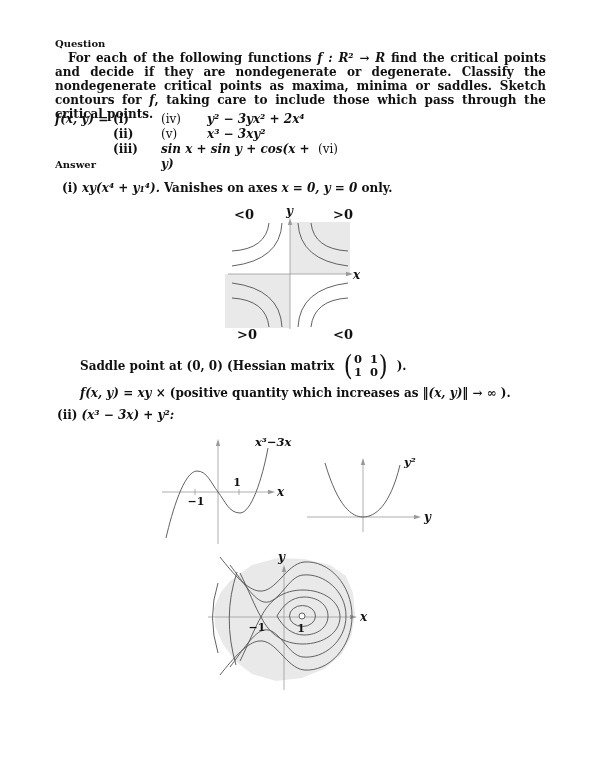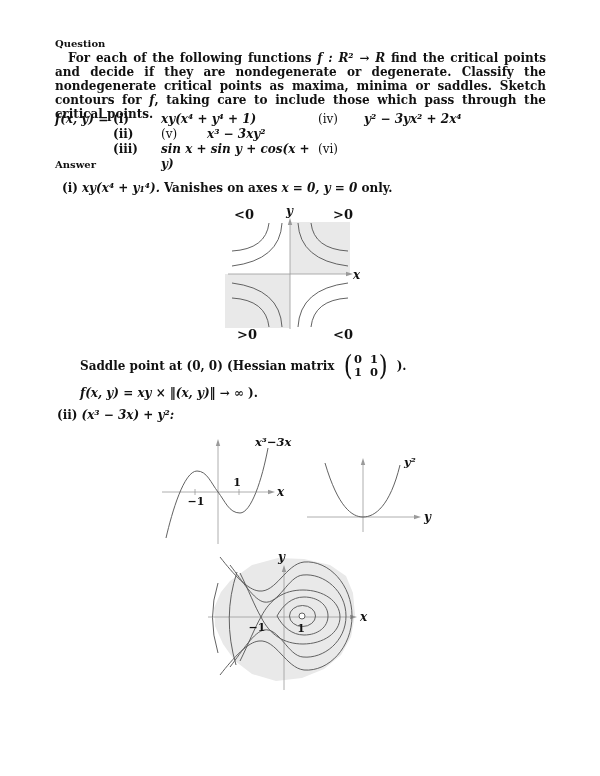--- a/index.html
+++ b/index.html
@@ -41,21 +41,20 @@
 
   <div class="abs hd" style="left:55px;top:36px;">Question</div>
 
   <div class="abs para" style="left:55px;top:51px;width:491px;">
     <span>For each of the following functions </span><span class="m">f : R² → R</span><span> find the critical points and decide if they are nondegenerate or degenerate. Classify the nondegenerate critical points as maxima, minima or saddles. Sketch contours for </span><span class="m">f</span><span>, taking care to include those which pass through the critical points.</span>
   </div>
 
   <div class="fn-row" style="top:112px;">
     <span class="fn-c1 m">f(x, y) =</span>
     <span class="fn-c2">(i)</span>
-    <span class="fn-c3 m">xy(x⁴ + y⁴ + 1)</span>
     <span class="fn-c4">(iv)</span>
     <span class="m">y² − 3yx² + 2x⁴</span>
   </div>
   <div class="fn-row" style="top:127px;">
     <span class="fn-c1"></span>
     <span class="fn-c2">(ii)</span>
     <span class="fn-c4">(v)</span>
     <span class="m">x³ − 3xy²</span>
   </div>
   <div class="fn-row" style="top:142px;">
@@ -115,20 +114,21 @@
           <span>0</span>
         </span>
       </span>
       <span class="paren">)</span>
     </span>
     <span>).</span>
   </div>
 
   <div class="line" style="left:80px;top:386px;">
     <span class="m">f(x, y) = xy ×</span>
+    <span class="b">(positive quantity which increases as</span>
     <span class="m">‖(x, y)‖ → ∞</span>
     <span class="b">).</span>
   </div>
 
   <div class="line" style="left:57px;top:408px;">
     <span class="b">(ii)</span>
     <span class="m">(x³ − 3x) + y²:</span>
   </div>
 
   <svg class="abs" style="left:150px;top:430px;" width="150" height="120" viewBox="0 0 150 120">

